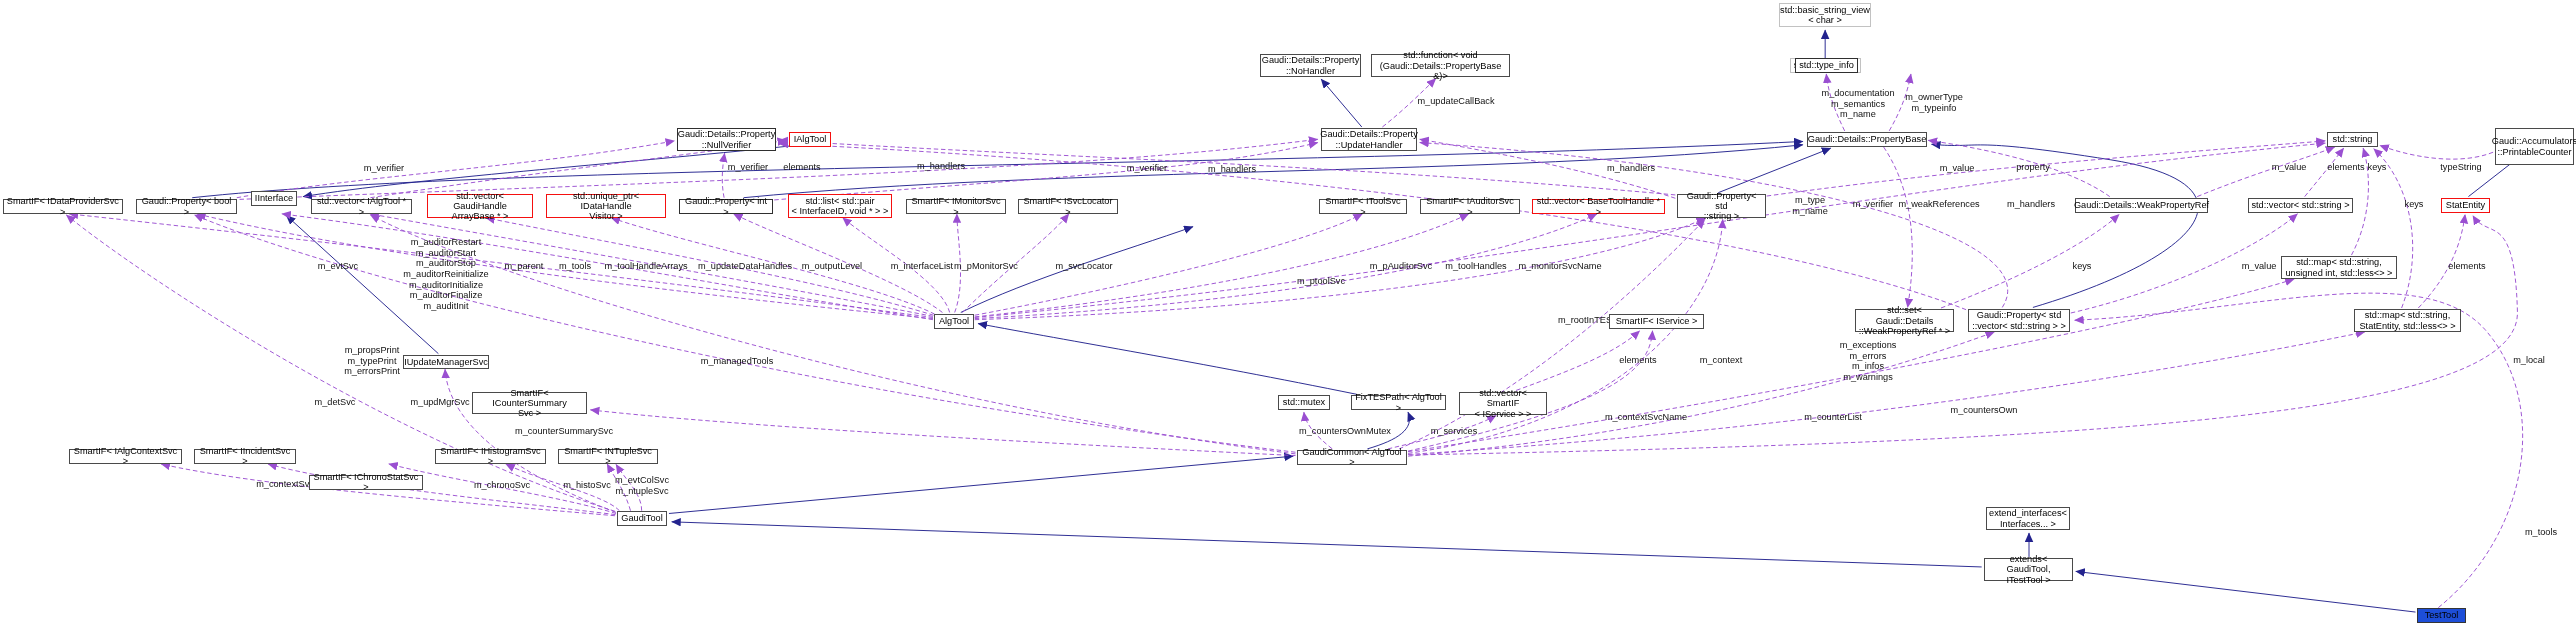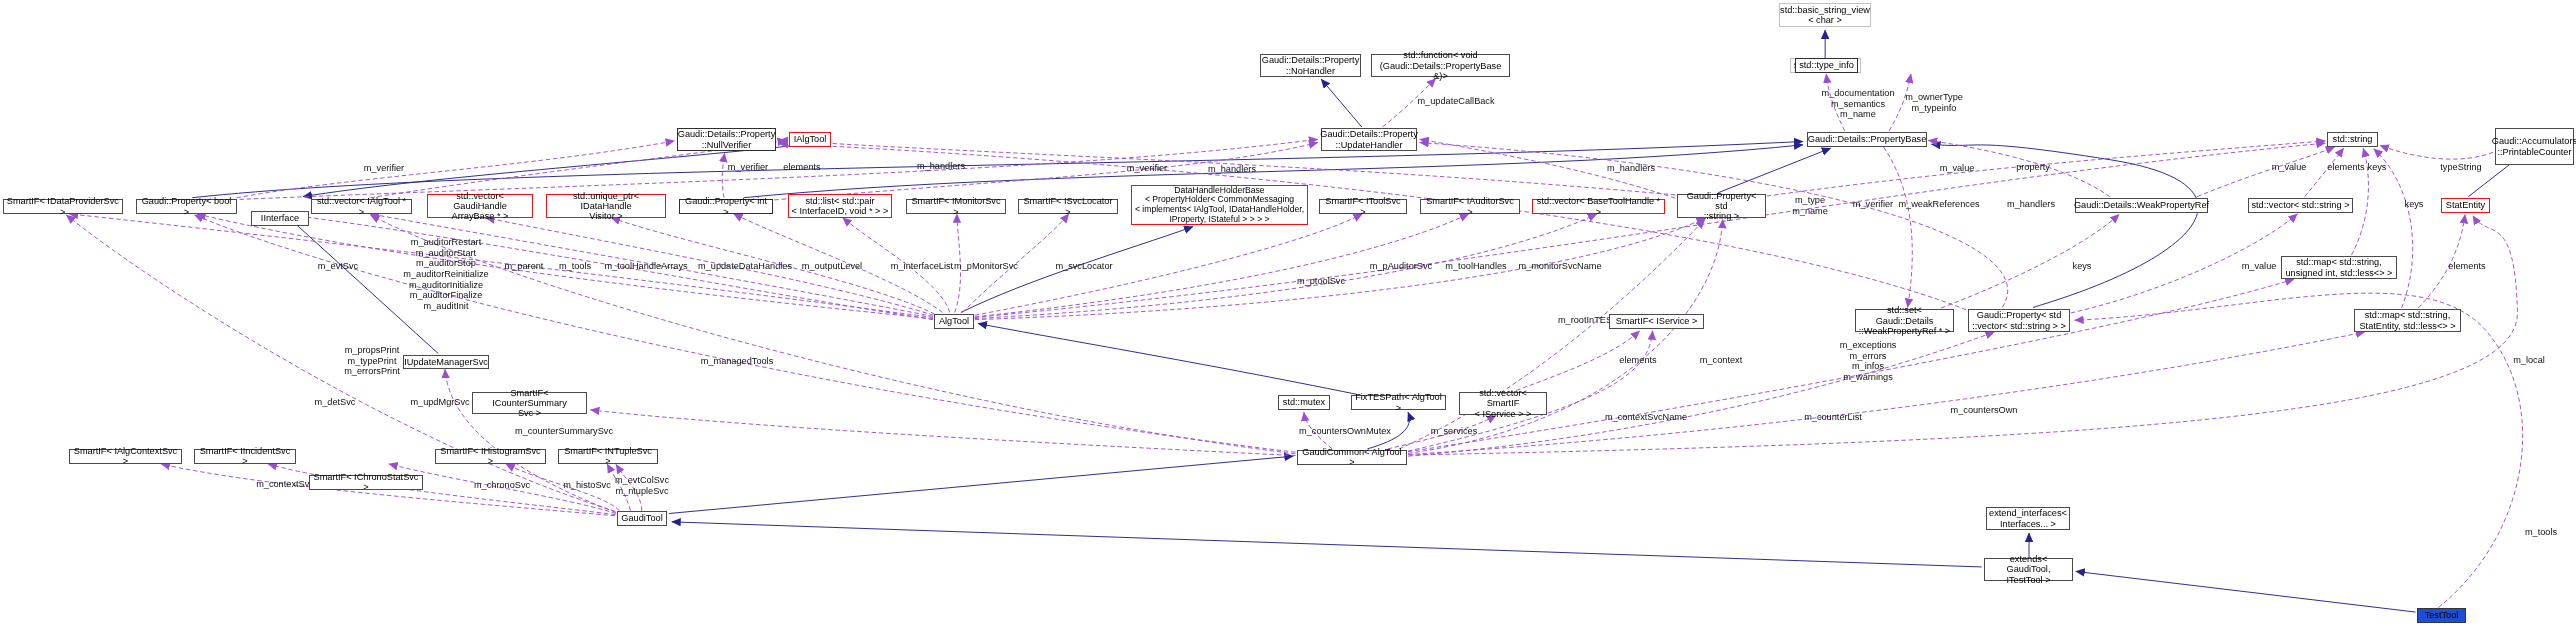--- a/index.html
+++ b/index.html
@@ -125,35 +125,31 @@
 ::NullVerifier</div>
 <div class="node red" style="left:789px;top:132px;width:42px;height:15px">IAlgTool</div>
 <div class="node" style="left:1321px;top:128px;width:96px;height:23.4px">Gaudi::Details::Property
 ::UpdateHandler</div>
 <div class="node" style="left:1807px;top:132px;width:120px;height:15px">Gaudi::Details::PropertyBase</div>
 <div class="node" style="left:2327px;top:132px;width:51px;height:15px">std::string</div>
 <div class="node" style="left:2495px;top:128px;width:79px;height:37px">Gaudi::Accumulators
 ::PrintableCounter</div>
 <div class="node" style="left:2.8px;top:199px;width:120px;height:15px">SmartIF&lt; IDataProviderSvc &gt;</div>
 <div class="node" style="left:136px;top:199px;width:101px;height:15px">Gaudi::Property&lt; bool &gt;</div>
-<div class="node" style="left:251px;top:211px;width:58px;height:15px">IInterface</div>
+<div class="node" style="left:251px;top:191px;width:46px;height:15px">IInterface</div>
 <div class="node" style="left:311px;top:199px;width:101px;height:15px">std::vector&lt; IAlgTool * &gt;</div>
 <div class="node red" style="left:427px;top:194px;width:106px;height:24px">std::vector&lt; GaudiHandle
 ArrayBase * &gt;</div>
 <div class="node red" style="left:546px;top:194px;width:120px;height:24px">std::unique_ptr&lt; IDataHandle
 Visitor &gt;</div>
 <div class="node bold" style="left:679px;top:199px;width:94px;height:15px">Gaudi::Property&lt; int &gt;</div>
 <div class="node red" style="left:788px;top:194px;width:104px;height:24px">std::list&lt; std::pair
 &lt; InterfaceID, void * &gt; &gt;</div>
 <div class="node" style="left:906px;top:199px;width:100px;height:15px">SmartIF&lt; IMonitorSvc &gt;</div>
 <div class="node" style="left:1018px;top:199px;width:100px;height:15px">SmartIF&lt; ISvcLocator &gt;</div>
-<div class="node red" style="left:1131px;top:185px;width:177px;height:40px;font-size:8.6px">DataHandleHolderBase
-&lt; PropertyHolder&lt; CommonMessaging
-&lt; implements&lt; IAlgTool, IDataHandleHolder,
-IProperty, IStateful &gt; &gt; &gt; &gt;</div>
 <div class="node" style="left:1319px;top:199px;width:88px;height:15px">SmartIF&lt; IToolSvc &gt;</div>
 <div class="node" style="left:1420px;top:199px;width:100px;height:15px">SmartIF&lt; IAuditorSvc &gt;</div>
 <div class="node red" style="left:1532px;top:199px;width:133px;height:15px">std::vector&lt; BaseToolHandle * &gt;</div>
 <div class="node" style="left:1677px;top:194px;width:89px;height:24px">Gaudi::Property&lt; std
 ::string &gt;</div>
 <div class="node" style="left:2075px;top:198px;width:133px;height:15px">Gaudi::Details::WeakPropertyRef</div>
 <div class="node" style="left:2248px;top:198px;width:105px;height:15px">std::vector&lt; std::string &gt;</div>
 <div class="node red" style="left:2441px;top:198px;width:49px;height:15px">StatEntity</div>
 <div class="node" style="left:2281px;top:256px;width:116px;height:23.4px">std::map&lt; std::string,
 unsigned int, std::less&lt;&gt; &gt;</div>

